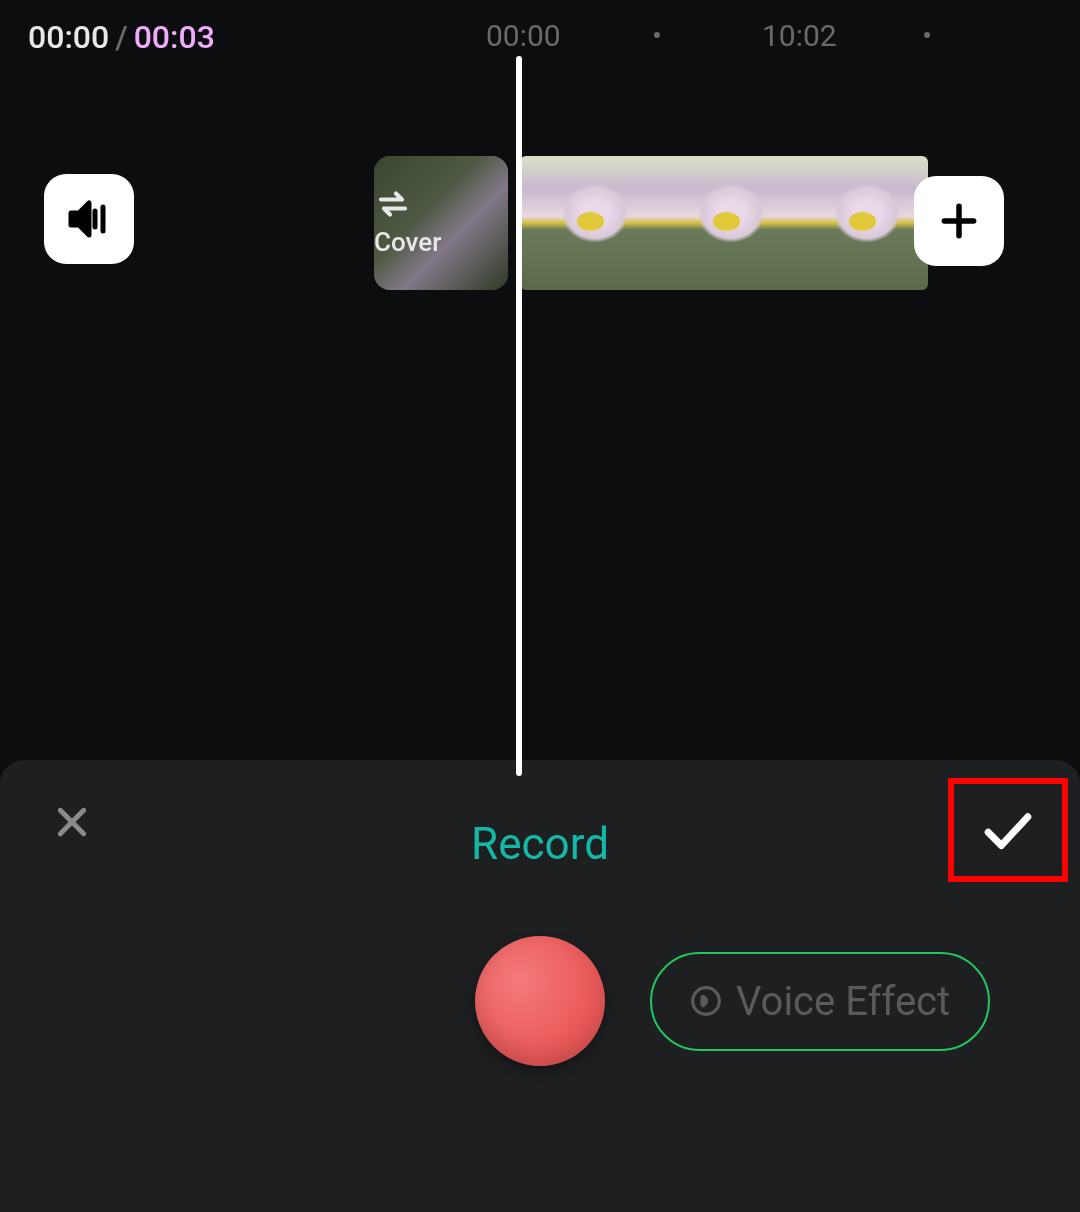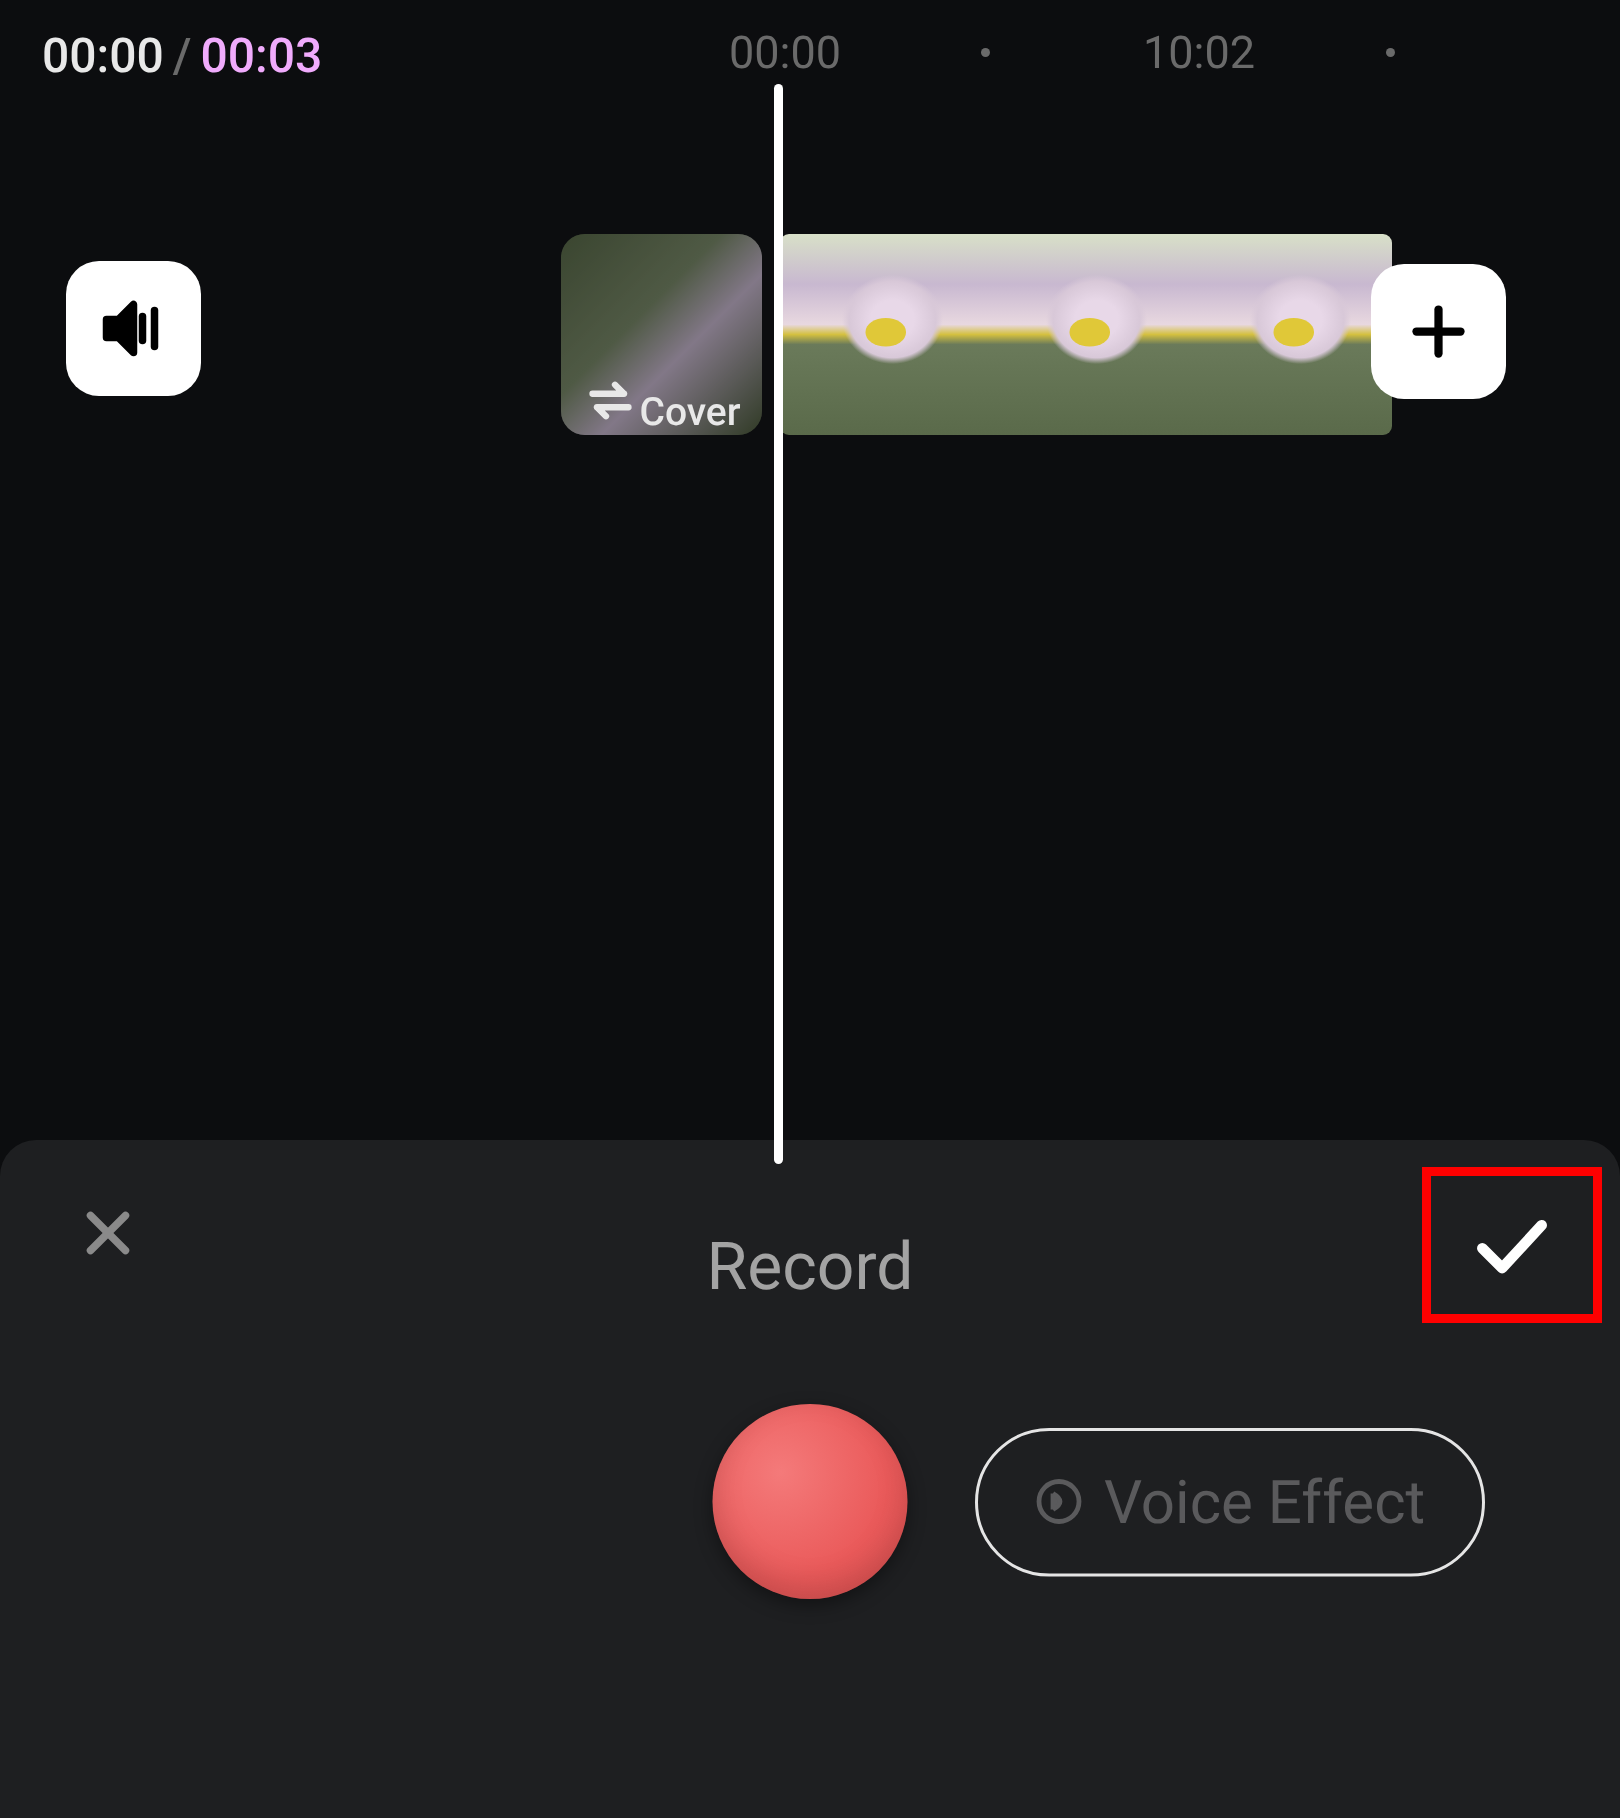--- a/index.html
+++ b/index.html
@@ -58,22 +58,22 @@
 }
 .cover-thumb {
   position: absolute;
   left: 374px;
   top: 70px;
   width: 134px;
   height: 134px;
   border-radius: 16px;
   background: linear-gradient(135deg, #5a6b4a 0%, #7a8a6a 40%, #c8b8d0 60%, #4a5a3a 100%);
   display: flex;
-  flex-direction: row;
-  align-items: flex-end;
+  flex-direction: column;
+  align-items: flex-start;
   justify-content: center;
   overflow: hidden;
 }
 .cover-thumb::before {
   content: "";
   position: absolute;
   inset: 0;
   background: rgba(0,0,0,0.35);
 }
 .cover-icon { position: relative; z-index: 2; margin-bottom: 4px; }
@@ -155,21 +155,21 @@
   padding: 38px 48px 0 48px;
 }
 .close-btn {
   width: 48px; height: 48px;
   display: flex;
   align-items: center;
   justify-content: center;
   cursor: pointer;
 }
 .panel-title {
-  color: #a3a3a3;
+  color: #14b8a6;
   font-size: 44px;
   font-weight: 400;
   position: absolute;
   left: 50%;
   transform: translateX(-50%);
   margin-top: 44px;
 }
 .confirm-btn {
   width: 120px; height: 104px;
   display: flex;
@@ -194,21 +194,21 @@
   background: radial-gradient(circle at 35% 35%, #f47a7a, #ea5a5a 60%, #e05050);
   cursor: pointer;
   box-shadow: inset 0 -8px 20px rgba(0,0,0,0.15), 0 4px 12px rgba(0,0,0,0.4);
 }
 .voice-effect-btn {
   position: absolute;
   left: 650px;
   display: flex;
   align-items: center;
   padding: 24px 38px;
-  border: 2px solid #e5e5e5;
+  border: 2px solid #22c55e;
   border-radius: 54px;
   cursor: pointer;
   gap: 14px;
 }
 .voice-effect-label {
   color: #5a5a5c;
   font-size: 40px;
   font-weight: 400;
 }
 </style>

